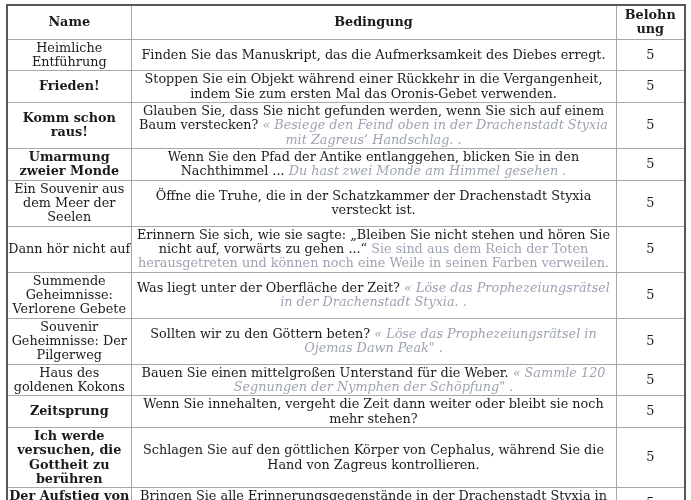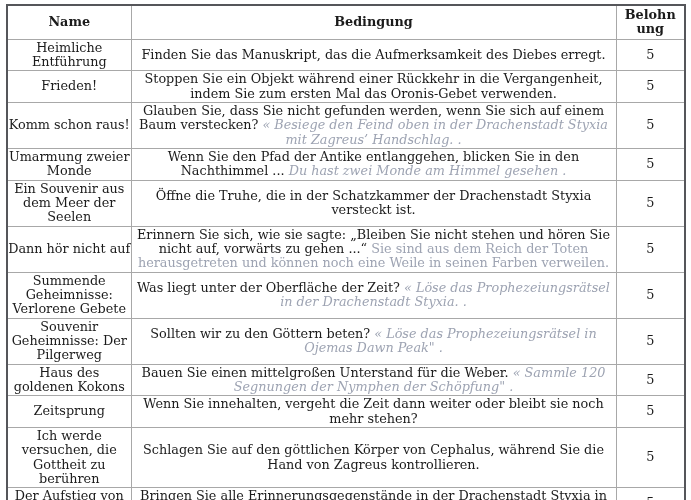--- a/index.html
+++ b/index.html
@@ -31,21 +31,21 @@
     vertical-align: middle;
     padding: 1px 0;
     overflow-wrap: break-word;
   }
   table.achievements th {
     font-weight: bold;
     padding: 2px 7px;
   }
   col.col-name   { width: 124px; }
   col.col-reward { width: 69px; }
-  .name-cell.bold { font-weight: normal; margin-left: 23px; }
+  .name-cell.bold { font-weight: bold; margin-left: 23px; }
   .seg-plain { color: #1b1b1b; margin-top: 41px; }
   .seg-quote { color: #9da3b2; font-style: italic; text-align: center; }
   .seg-gray  { color: #9da3b2; }
 </style>
 </head>
 <body>
 
 <div class="page">
   <table class="achievements">
     <colgroup>

